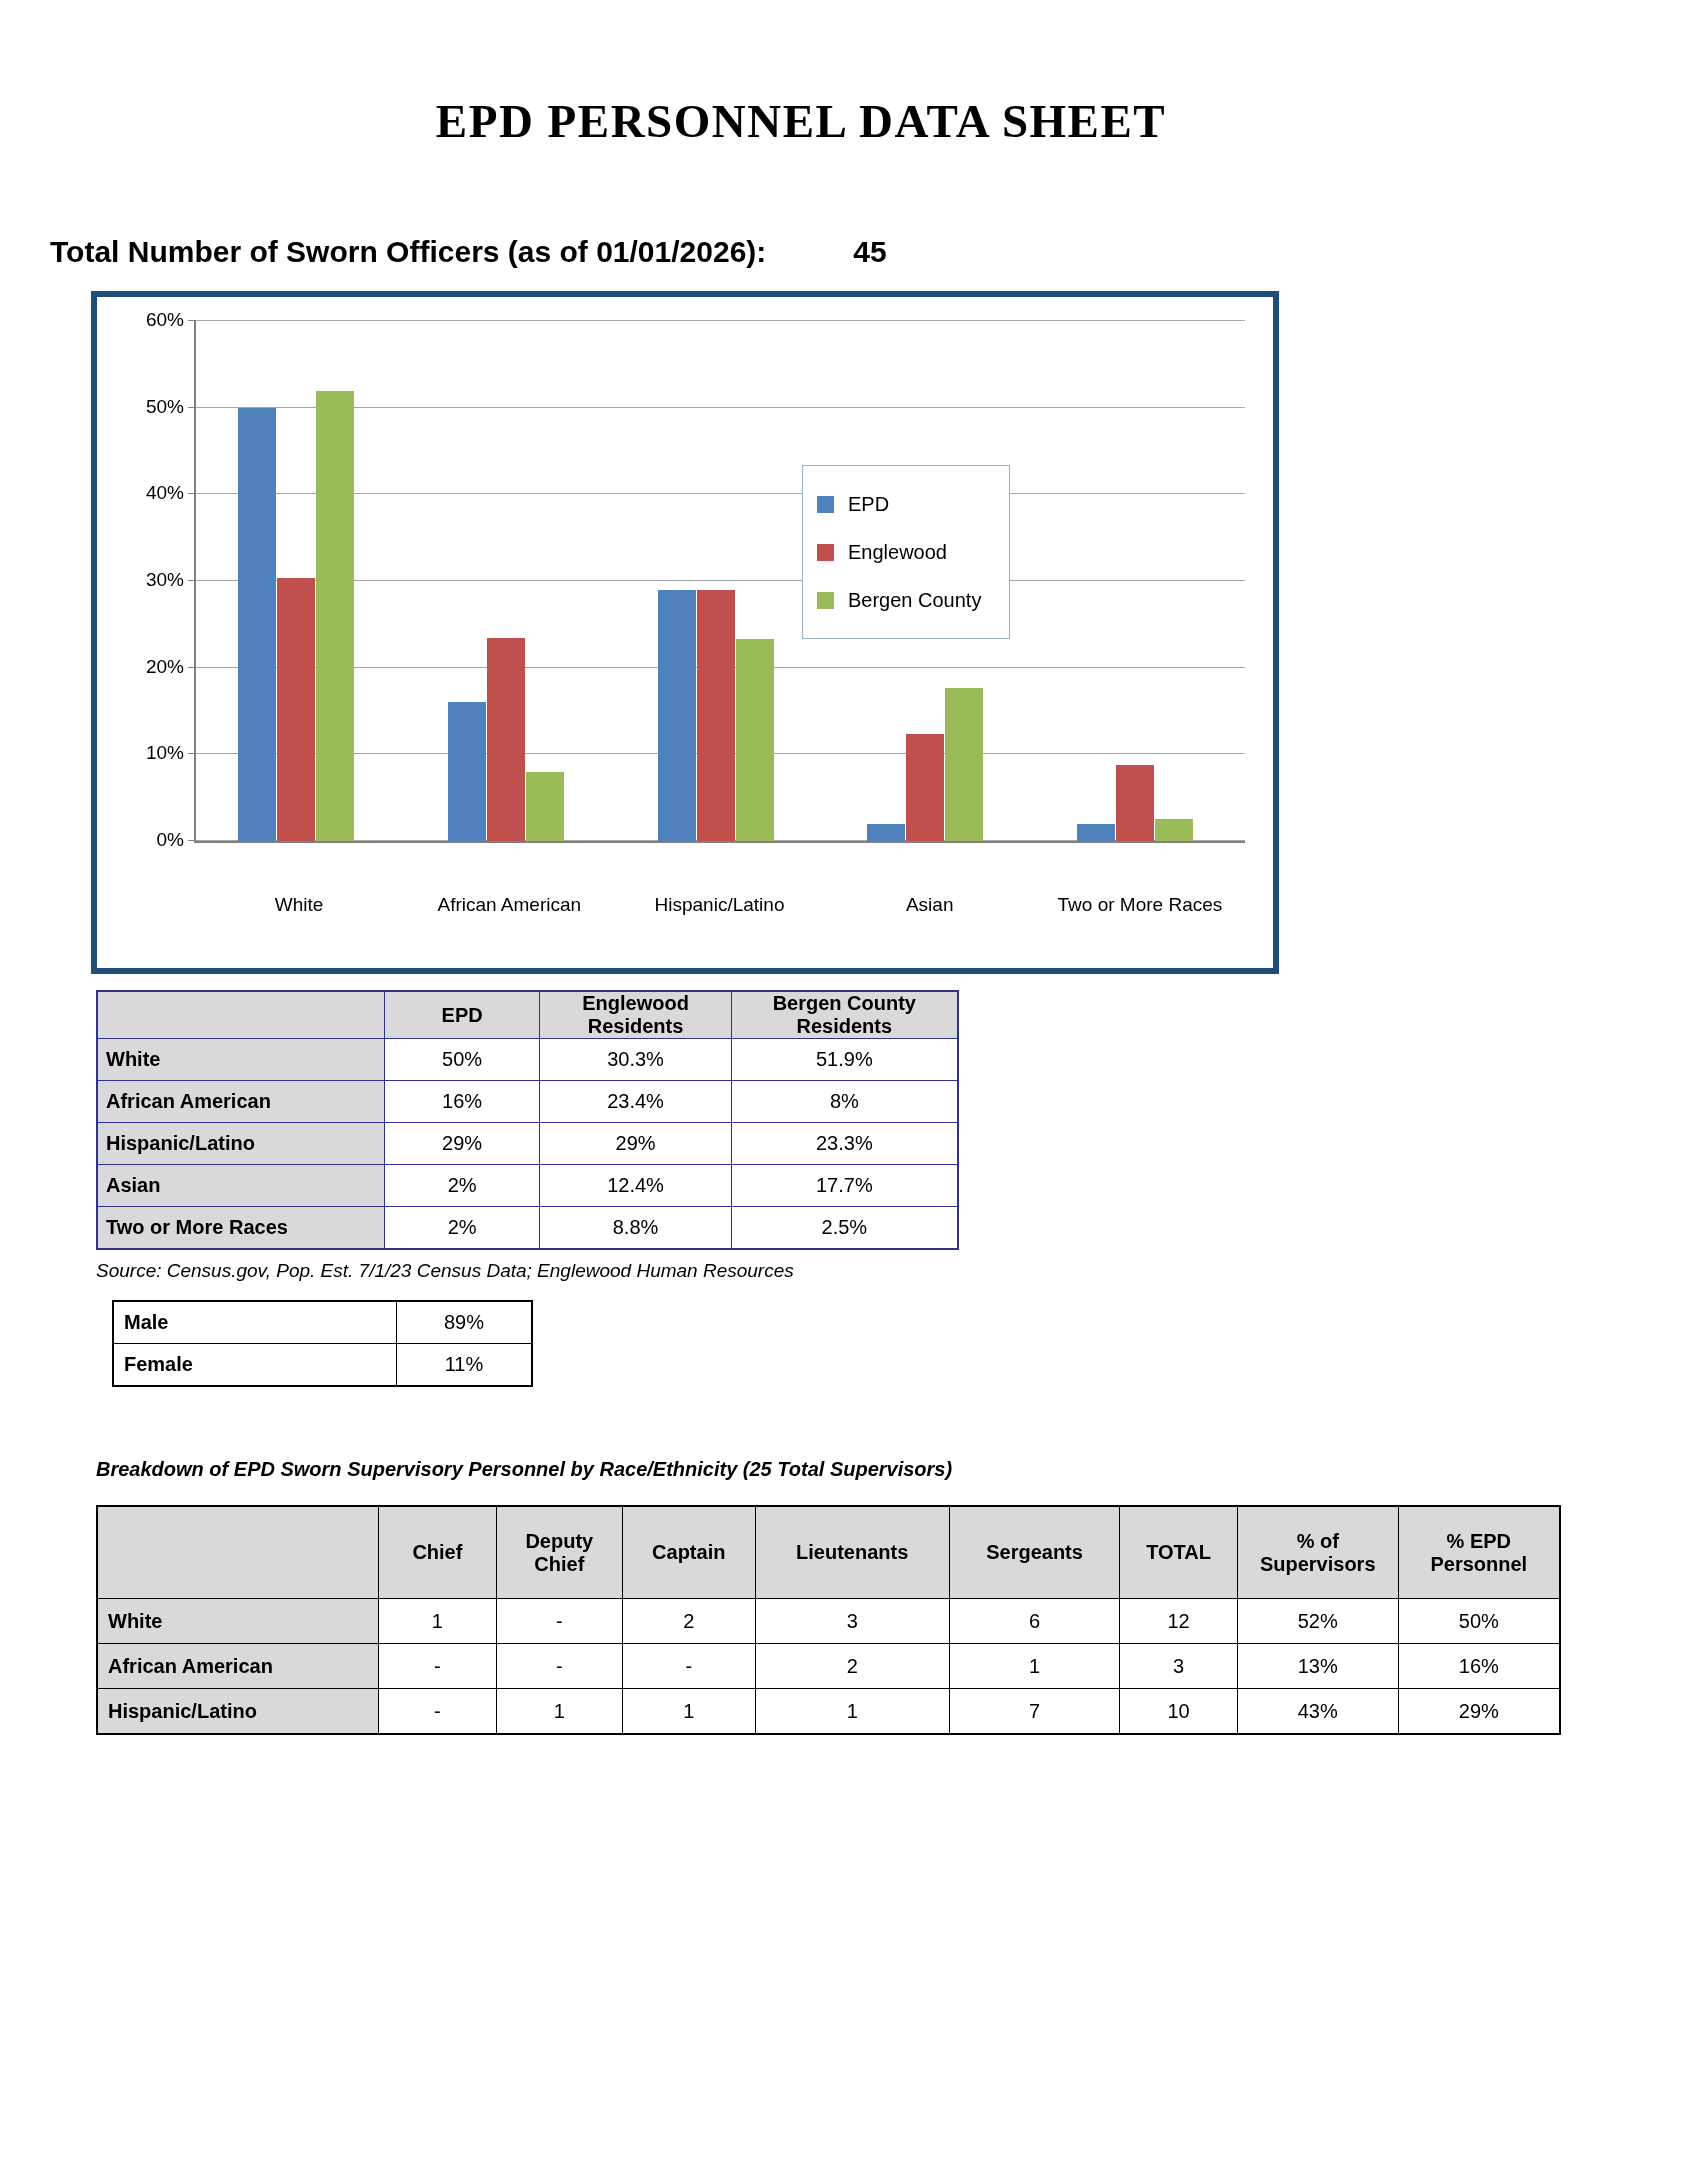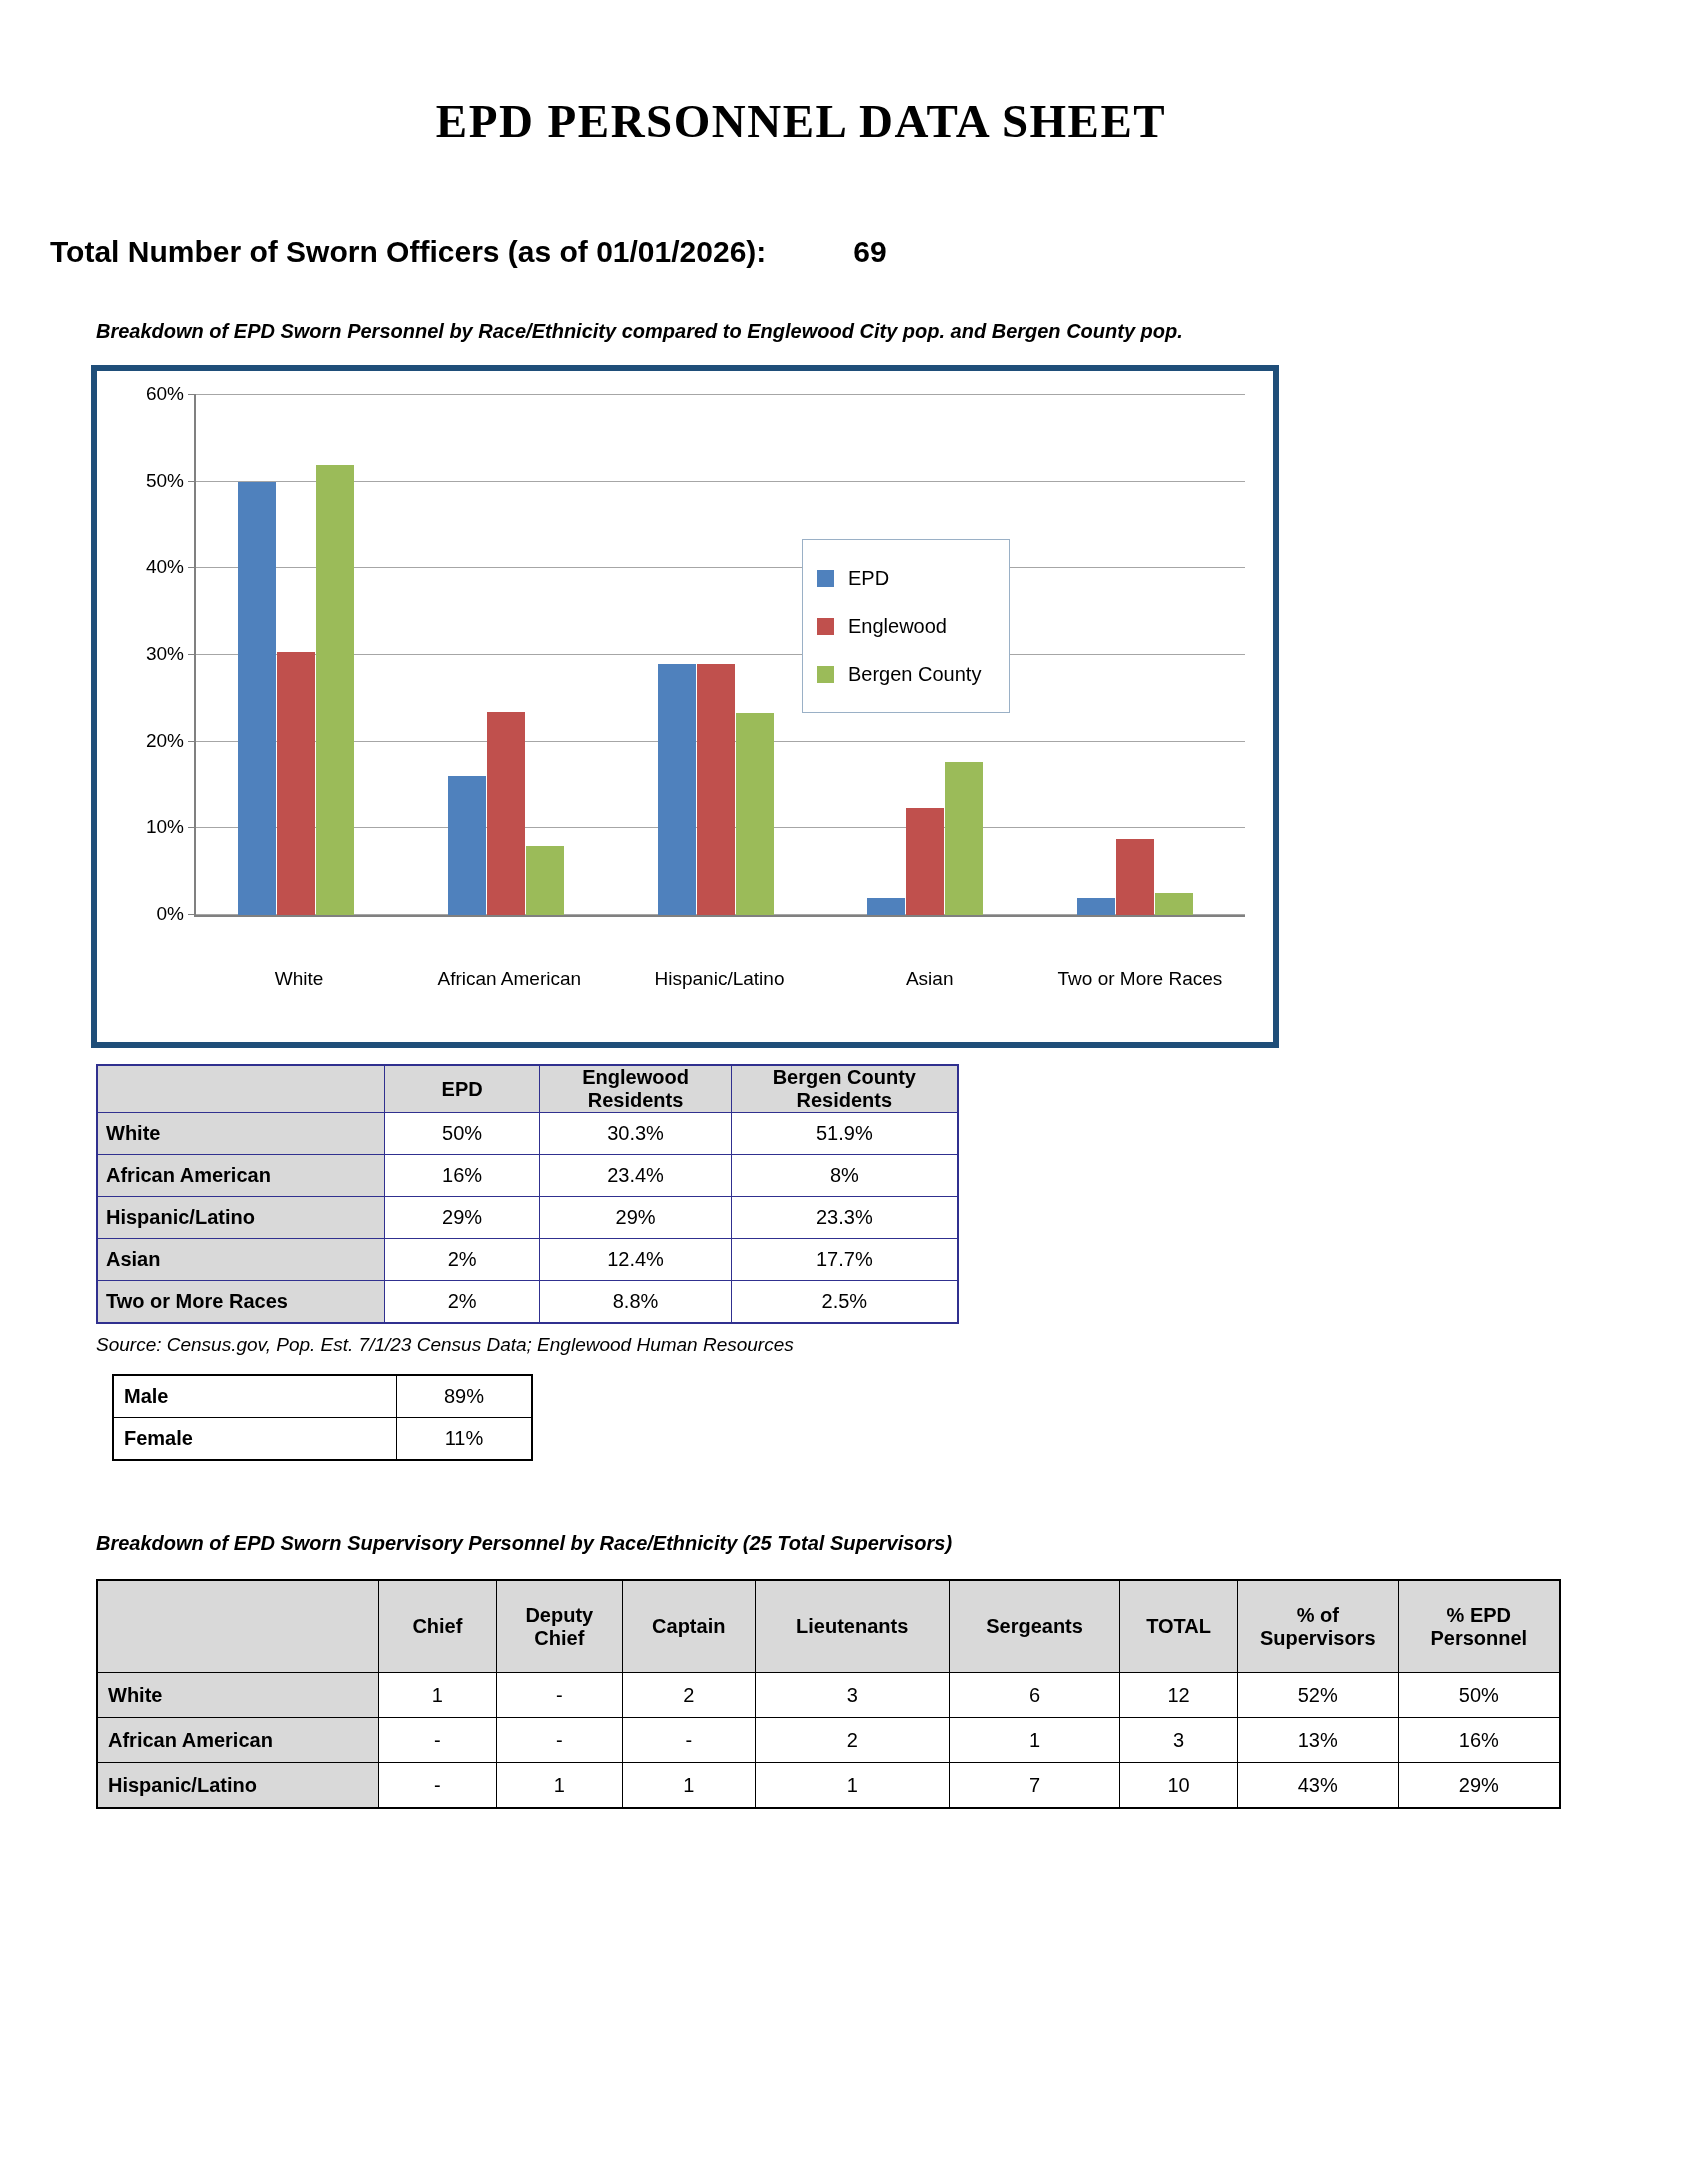--- a/index.html
+++ b/index.html
@@ -258,24 +258,23 @@
 </style>
 </head>
 <body>
 
 <div class="page">
 
   <h1 class="doc-title">EPD PERSONNEL DATA SHEET</h1>
 
   <div class="sworn-line">
     <span class="label">Total Number of Sworn Officers (as of 01/01/2026):</span>
-    <span class="count">69</span>
+    <span class="count">45</span>
   </div>
 
-  <div class="caption caption-chart">Breakdown of EPD Sworn Personnel by Race/Ethnicity compared to Englewood City pop. and Bergen County pop.</div>
 
   <div class="chart-wrap">
     <div class="plot">
 
       <div class="gridline" style="bottom:0%">
           <span class="ytick-mark"></span>
           <span class="ytick">0%</span>
         </div>
       <div class="gridline" style="bottom:16.667%">
           <span class="ytick-mark"></span>

